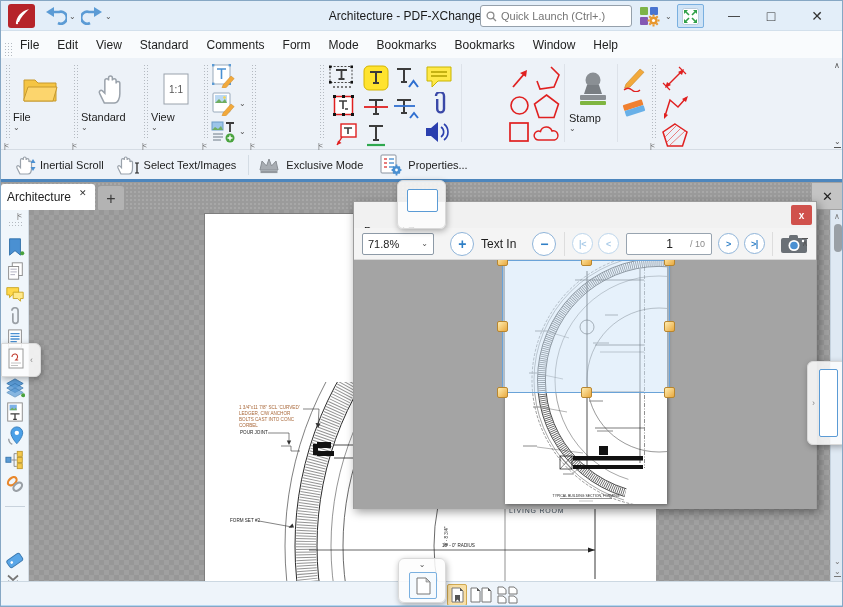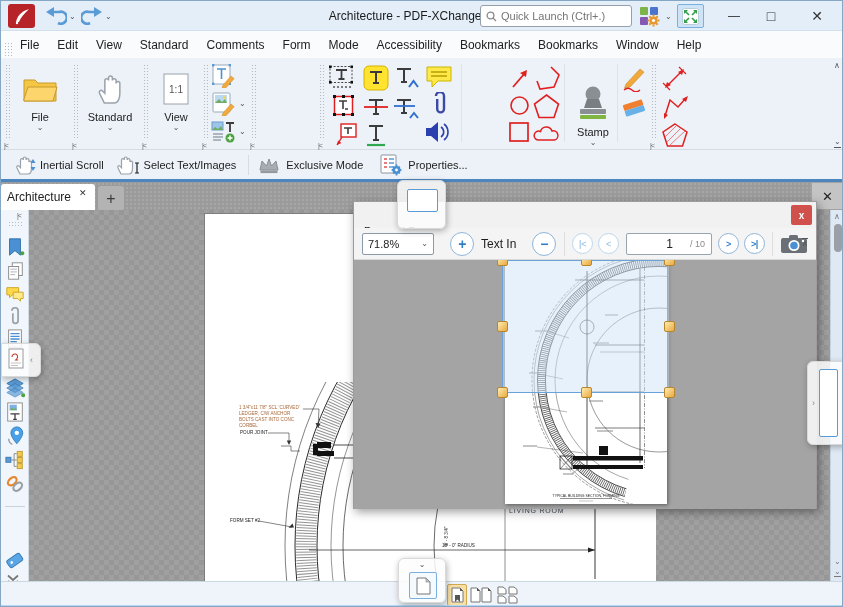--- a/index.html
+++ b/index.html
@@ -15,21 +15,21 @@
 .cbtn.pale{color:#a9cbe8;border-color:#bdd6ec}
 .combo{position:absolute;background:#fff;border:1px solid #8d9aa7;border-radius:2px;display:flex;align-items:center;padding:0 5px;font-size:11px;color:#222}
 .combo .chev{margin-left:auto}
 .pagefield{position:absolute;background:#fff;border:1px solid #98a4b0;border-radius:2px;display:flex;align-items:center;justify-content:flex-end;padding:0 6px;font-size:12px}
 .pagefield .total{color:#8a8a8a;font-size:9px;margin-left:17px}
 #titlebar{position:absolute;left:0;top:0;width:843px;height:30px;background:#e3eef9;display:flex;align-items:center;border-bottom:1px solid #d3e0ec}
 #titlebar .title{flex:1;text-align:center;font-size:12px;color:#1a1a1a}
 #menubar{position:absolute;left:0;top:30px;width:843px;height:27px;background:#f9fbfd;display:flex;align-items:center}
 #menubar .mi{padding:0 9px;line-height:26px;cursor:default}
 #toolbar{position:absolute;left:0;top:57px;width:843px;height:92px;background:#edf2f8;border-bottom:1px solid #d5dce4}
-.bigbtn{position:absolute;display:flex;flex-direction:column;align-items:center;padding-top:8px;gap:1px}
+.bigbtn{position:absolute;display:flex;flex-direction:column;padding-top:8px;gap:1px}
 .bigbtn .ic{height:42px;display:flex;align-items:center;justify-content:center}
 .vdiv{position:absolute;width:1px;background:#dde2e9}
 #handbar{position:absolute;left:0;top:149px;width:843px;height:29px;background:#edf2f8;display:flex;align-items:center}
 #tabbar{position:absolute;left:0;top:178px;width:843px;height:31px;background-color:#9b9b9b;background-image:radial-gradient(#a8a8a8 1px,transparent 1.1px);background-size:4px 4px;border-top:3px solid #4d86bd}
 #tab-active{position:absolute;left:0;top:2px;width:94px;height:29px;background:#fff;border-radius:3px 3px 0 0;border-bottom:3px solid #7a7a7a;display:flex;align-items:center;padding:0 6px}
 #main{position:absolute;left:0;top:209px;width:843px;height:371px}
 #viewport{position:absolute;left:28px;top:0;width:801px;height:371px;background-color:#9c9c9c;background-image:conic-gradient(#a0a0a0 25%,#979797 0 50%,#a0a0a0 0 75%,#979797 0);background-size:10px 10px;overflow:hidden}
 #sidebar{position:absolute;left:0;top:0;width:28px;height:371px;background:#f0f6fb;border-right:1px solid #d3dce4}
 #sidebar .sic{position:absolute;left:4px;width:20px;height:20px}
 #page{position:absolute;left:175px;top:3px;width:452px;height:368px;background:#fff;border-left:1px solid #7e7e7e;border-top:1px solid #7e7e7e}
@@ -120,21 +120,20 @@
 
   <div id="menubar">
     <span class="handle" style="left:3px;top:4px;height:14px;position:relative;display:inline-block;width:8px;margin-right:2px"></span>
     <span class="mi">File</span>
     <span class="mi">Edit</span>
     <span class="mi">View</span>
     <span class="mi">Standard</span>
     <span class="mi">Comments</span>
     <span class="mi">Form</span>
     <span class="mi">Mode</span>
-    <span class="mi">Accessibility</span>
     <span class="mi">Bookmarks</span>
     <span class="mi">Bookmarks</span>
     <span class="mi">Window</span>
     <span class="mi">Help</span>
     <span class="handle" style="left:728px;top:36px;height:14px"></span>
     <span class="kmark" style="left:727px;top:50px">|&lt;</span>
     <span class="abs" style="left:740px;top:34px;display:flex;align-items:center;gap:4px">
       <span>
           <svg width="19" height="20" viewBox="0 0 19 20">
             <rect x="2" y="1" width="13" height="16" fill="#fff" stroke="#8a93a0"></rect>
@@ -357,21 +356,21 @@
         <svg width="22" height="22" viewBox="0 0 22 22">
           <rect x="2" y="2" width="18" height="18" fill="none" stroke="#e02020" stroke-width="1.7"></rect>
         </svg>
       </span>
     <span class="abs" style="left:531px;top:62px">
         <svg width="29" height="26" viewBox="0 0 29 26">
           <path d="M7.5,20 a4.5,4.5 0 1 1 1,-8.5 a6,6 0 0 1 11.5,-0.5 a4.5,4.5 0 1 1 2.5,9 z" fill="none" stroke="#e02020" stroke-width="1.5"></path>
         </svg>
       </span>
     <div class="vdiv" style="left:563px;top:6px;height:78px"></div>
-    <div class="bigbtn" style="left:568px;top:17px;width:48px">
+    <div class="bigbtn" style="left:568px;top:3px;width:48px">
       <span class="ic">
           <svg width="36" height="38" viewBox="0 0 36 38">
             <circle cx="18" cy="9" r="7.5" fill="#8a8f94"></circle>
             <path d="M12,14 h12 l3,9 h-18 z" fill="#797e83"></path>
             <rect x="5" y="24" width="26" height="5" rx="1" fill="#8a8f94"></rect>
             <rect x="5" y="30" width="26" height="4" rx="1" fill="#7fb540"></rect>
           </svg>
         </span>
       <span class="lbl">Stamp</span>
       <span class="chev">⌄</span>

